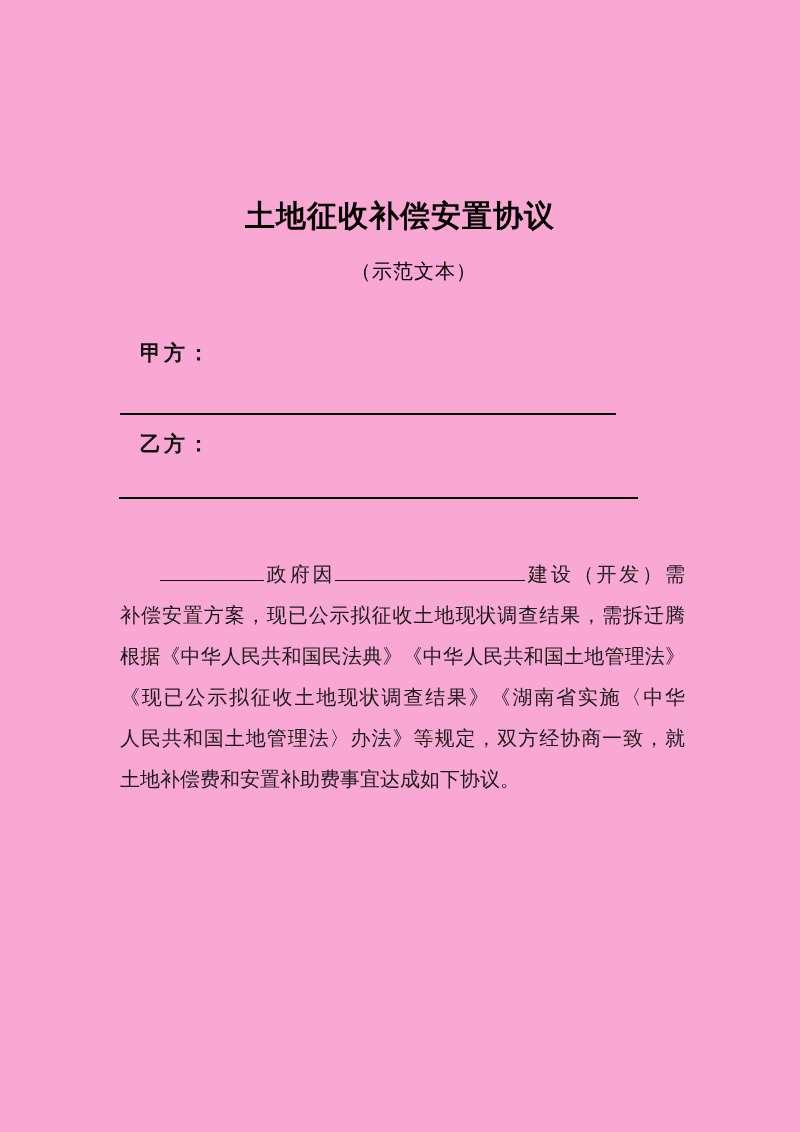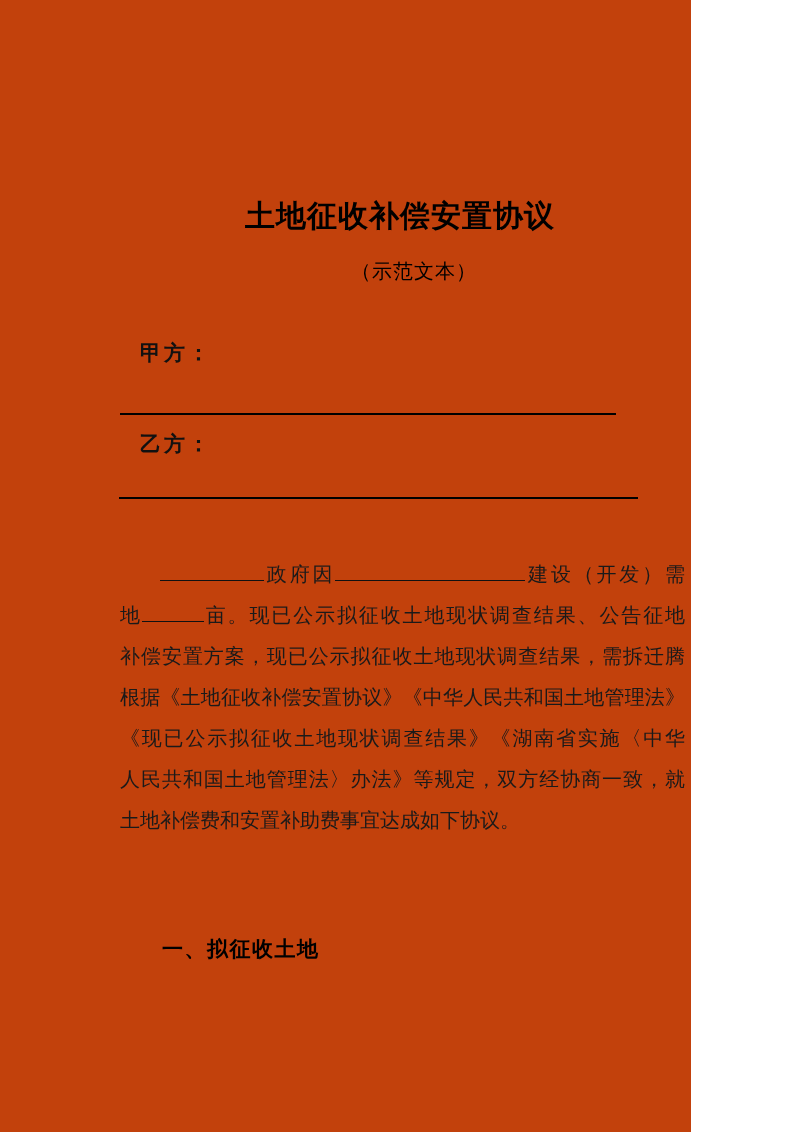--- a/index.html
+++ b/index.html
@@ -1,20 +1,20 @@
 <!DOCTYPE html>
 <html><head>
 <meta charset="utf-8">
 <style>
   html, body { margin: 0; padding: 0; background: #ffffff; }
   .page {
     position: relative;
-    width: 691px;
+    width: 800px;
     height: 1132px;
-    background: #c2410c;
+    background: #f9a8d4;
     font-family: "Liberation Serif", serif;
     color: #1a1a1a;
     overflow: hidden;
   }
   .doc-title {
     position: absolute;
     top: 196px; left: 0; width: 800px;
     text-align: center;
     font-size: 30px;
     font-weight: bold;
@@ -99,23 +99,21 @@
   <div class="party-label party-a">甲方：</div>
 
   <div class="fill-rule rule-a"></div>
 
   <div class="party-label party-b">乙方：</div>
 
   <div class="fill-rule rule-b"></div>
 
   <div class="paragraph">
       <div class="para-line justify indent"><span class="blank" style="width: 104px;"></span><span>政府因</span><span class="blank" style="width: 190px;"></span><span>建设（开发）需</span></div>
-      <div class="para-line justify"><span>地</span><span class="blank" style="width: 62px;"></span><span>亩。现已公示拟征收土地现状调查结果、公告征地</span></div>
       <div class="para-line justify"><span>补偿安置方案，现已公示拟征收土地现状调查结果，需拆迁腾地。</span></div>
-      <div class="para-line justify"><span>根据《土地征收补偿安置协议》《中华人民共和国土地管理法》</span></div>
+      <div class="para-line justify"><span>根据《中华人民共和国民法典》《中华人民共和国土地管理法》</span></div>
       <div class="para-line justify"><span>《现已公示拟征收土地现状调查结果》《湖南省实施〈中华</span></div>
       <div class="para-line justify"><span>人民共和国土地管理法〉办法》等规定，双方经协商一致，就</span></div>
       <div class="para-line"><span>土地补偿费和安置补助费事宜达成如下协议。</span></div>
     </div>
 
-  <div class="section-heading">一、拟征收土地</div>
 
 </div>
 
 </body></html>

